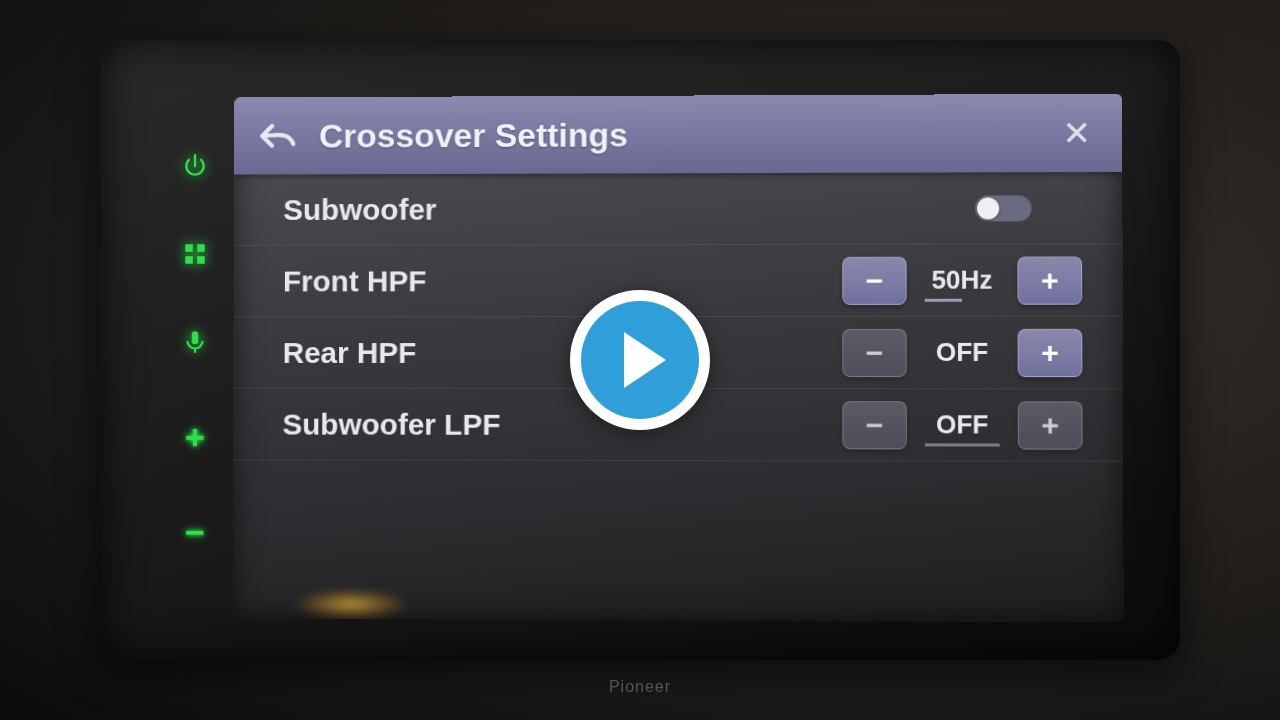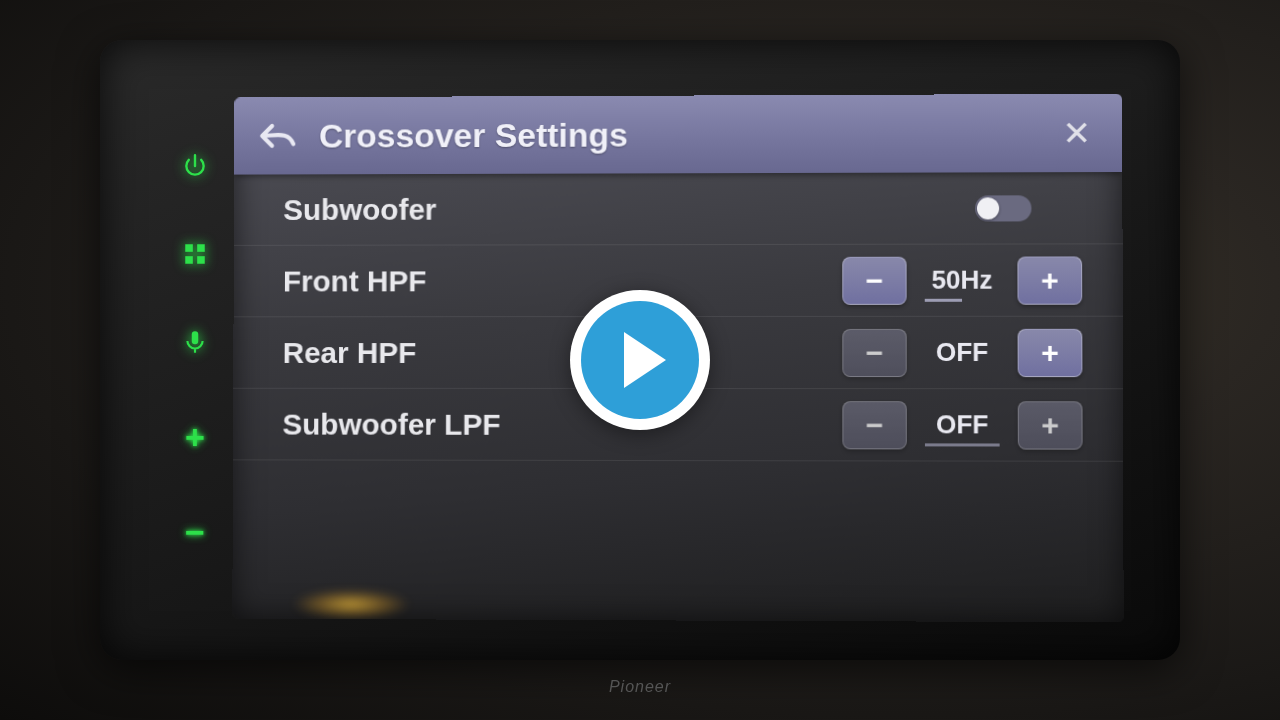--- a/index.html
+++ b/index.html
@@ -154,21 +154,20 @@
     background: rgba(200,200,230,0.5);
   }
   .value-underline.partial { right: 50%; background: rgba(200,200,230,0.7); }
   .brand {
     position: absolute;
     bottom: -36px;
     left: 50%;
     transform: translateX(-50%);
     color: #555;
     font-size: 16px;
-    font-style: italic;
     letter-spacing: 1px;
   }
   .glare {
     position: absolute;
     bottom: 0;
     left: 60px;
     width: 120px;
     height: 30px;
     background: radial-gradient(ellipse, rgba(255,200,60,0.7) 0%, rgba(255,180,40,0.3) 40%, transparent 70%);
     filter: blur(4px);

